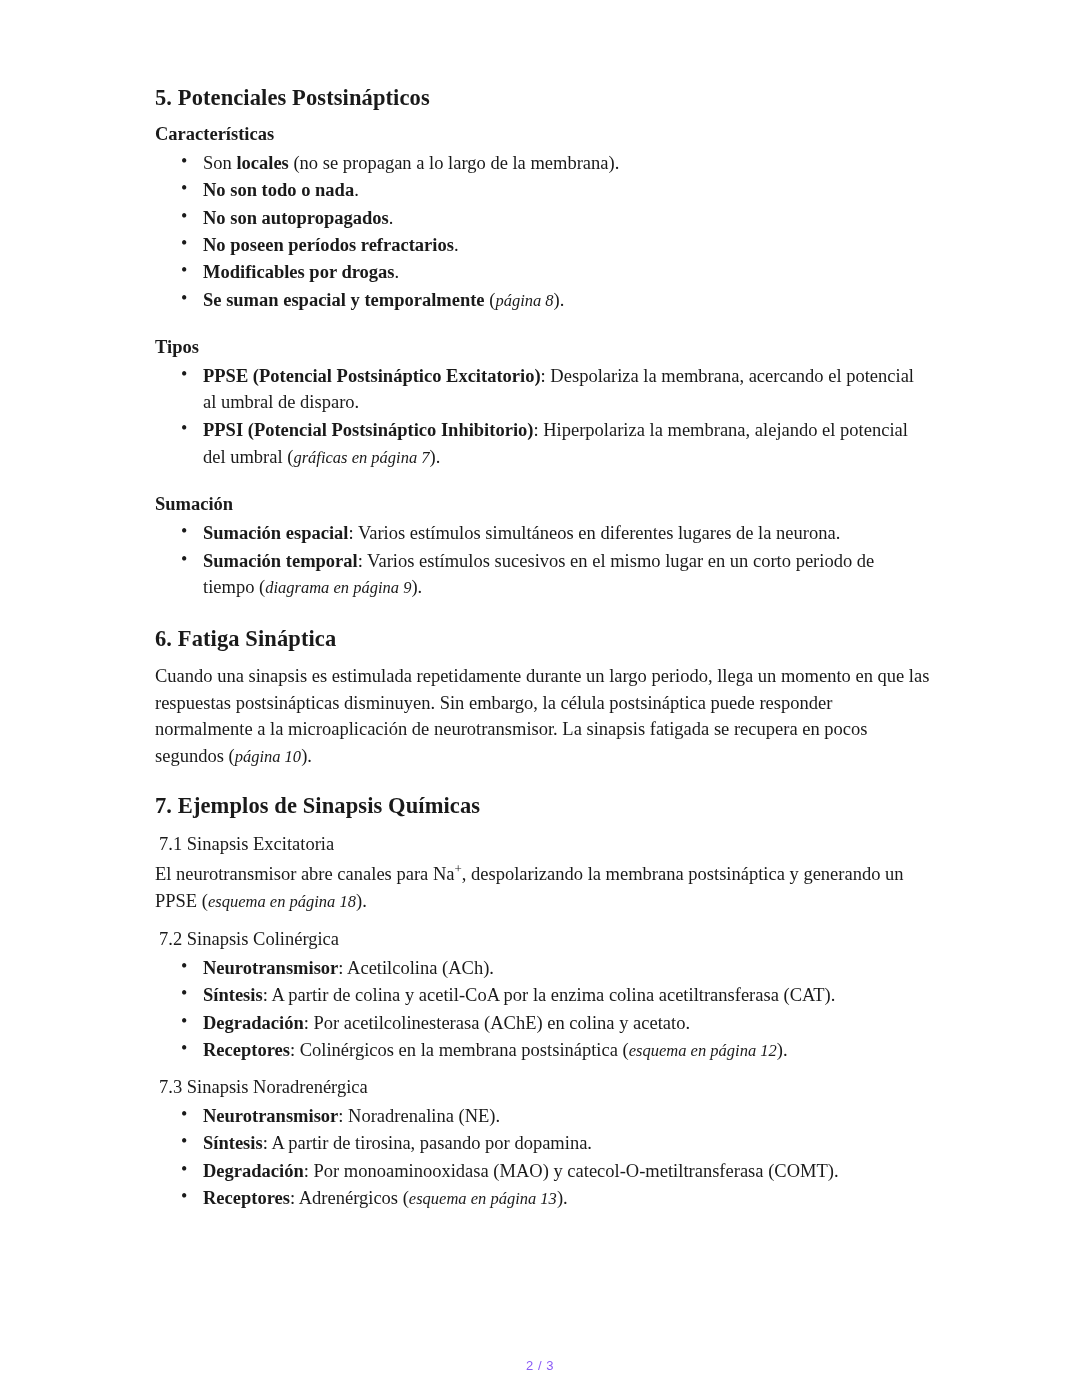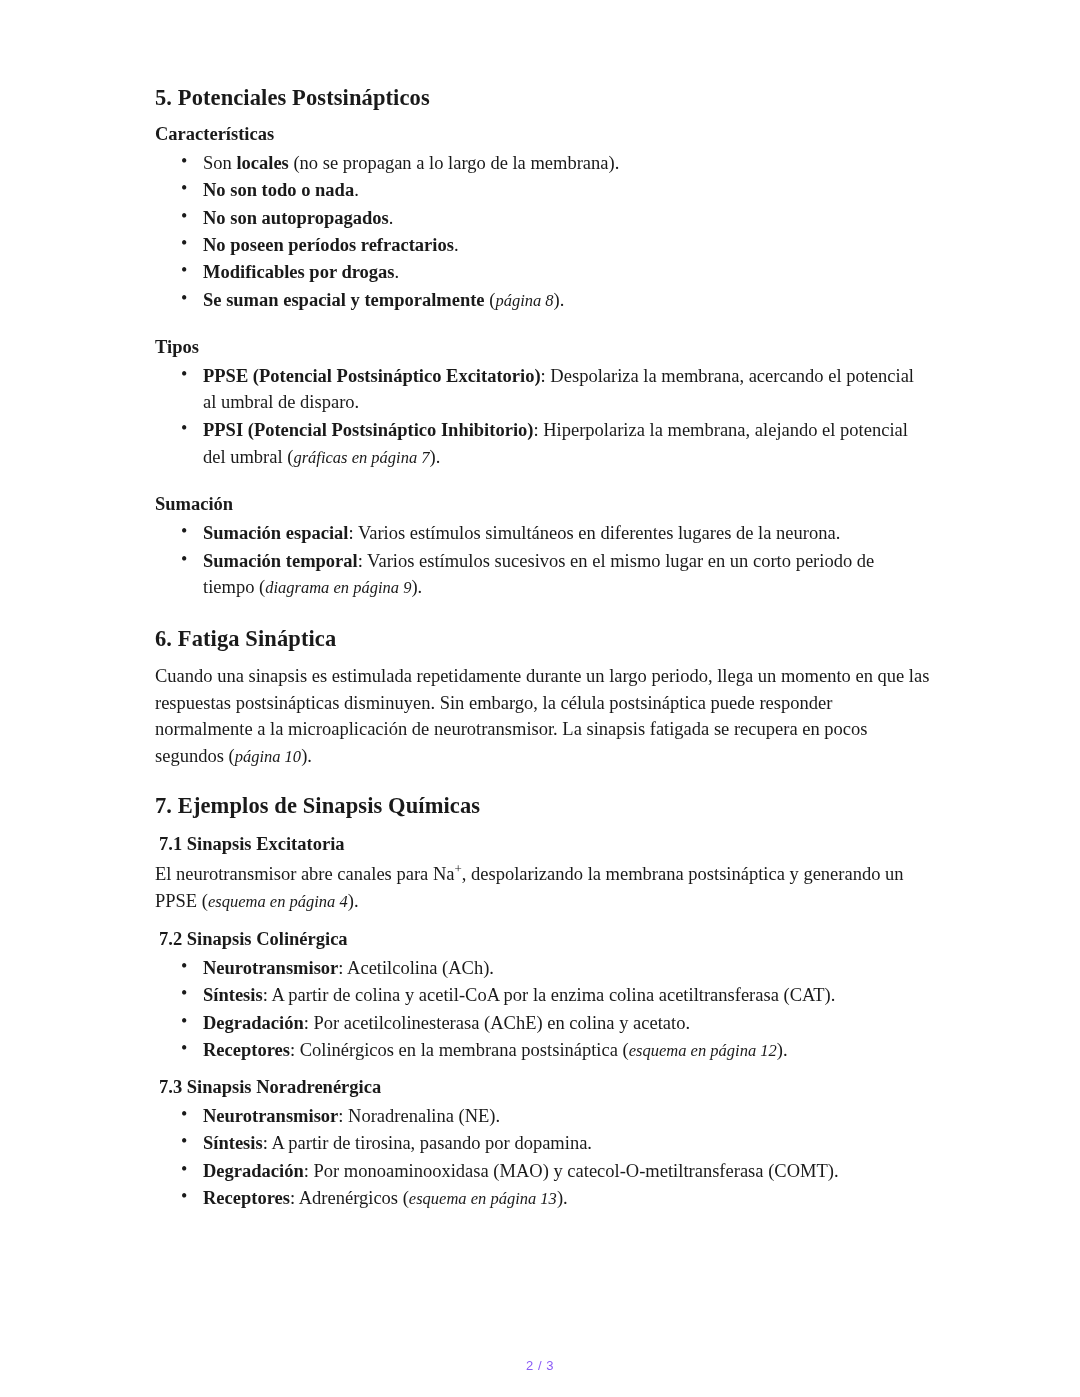--- a/index.html
+++ b/index.html
@@ -33,21 +33,21 @@
     font-size: 18.5px;
     font-weight: bold;
     margin: 0 0 4px 0;
     line-height: 1.3;
   }
   h2.sub-title.gap {
     margin-top: 22px;
   }
   h3.subsub-title {
     font-size: 18.5px;
-    font-weight: bold;
+    font-weight: normal;
     margin: 12px 0 4px 4px;
     line-height: 1.3;
   }
   ul.bullets {
     margin: 0 0 0 0;
     padding-left: 46px;
     list-style: none;
   }
   ul.bullets li {
     position: relative;
@@ -120,21 +120,21 @@
   <div class="spacer-md"></div>
 
   <h1 class="section-title">6. Fatiga Sináptica</h1>
   <p class="para"><span>Cuando una sinapsis es estimulada repetidamente durante un largo periodo, llega un momento en que las respuestas postsinápticas disminuyen. Sin embargo, la célula postsináptica puede responder normalmente a la microaplicación de neurotransmisor. La sinapsis fatigada se recupera en pocos segundos (</span><i>página 10</i><span>).</span></p>
 
   <div class="spacer-md"></div>
 
   <h1 class="section-title">7. Ejemplos de Sinapsis Químicas</h1>
 
   <h3 class="subsub-title">7.1 Sinapsis Excitatoria</h3>
-  <p class="para"><span>El neurotransmisor abre canales para Na</span><sup>+</sup><span>, despolarizando la membrana postsináptica y generando un PPSE (</span><i>esquema en página 4</i><span>).</span></p>
+  <p class="para"><span>El neurotransmisor abre canales para Na</span><sup>+</sup><span>, despolarizando la membrana postsináptica y generando un PPSE (</span><i>esquema en página 18</i><span>).</span></p>
 
   <h3 class="subsub-title">7.2 Sinapsis Colinérgica</h3>
   <ul class="bullets">
     <li><b>Neurotransmisor</b><span>: Acetilcolina (ACh).</span></li>
     <li><b>Síntesis</b><span>: A partir de colina y acetil-CoA por la enzima colina acetiltransferasa (CAT).</span></li>
     <li><b>Degradación</b><span>: Por acetilcolinesterasa (AChE) en colina y acetato.</span></li>
     <li><b>Receptores</b><span>: Colinérgicos en la membrana postsináptica (</span><i>esquema en página 12</i><span>).</span></li>
   </ul>
 
   <h3 class="subsub-title">7.3 Sinapsis Noradrenérgica</h3>

